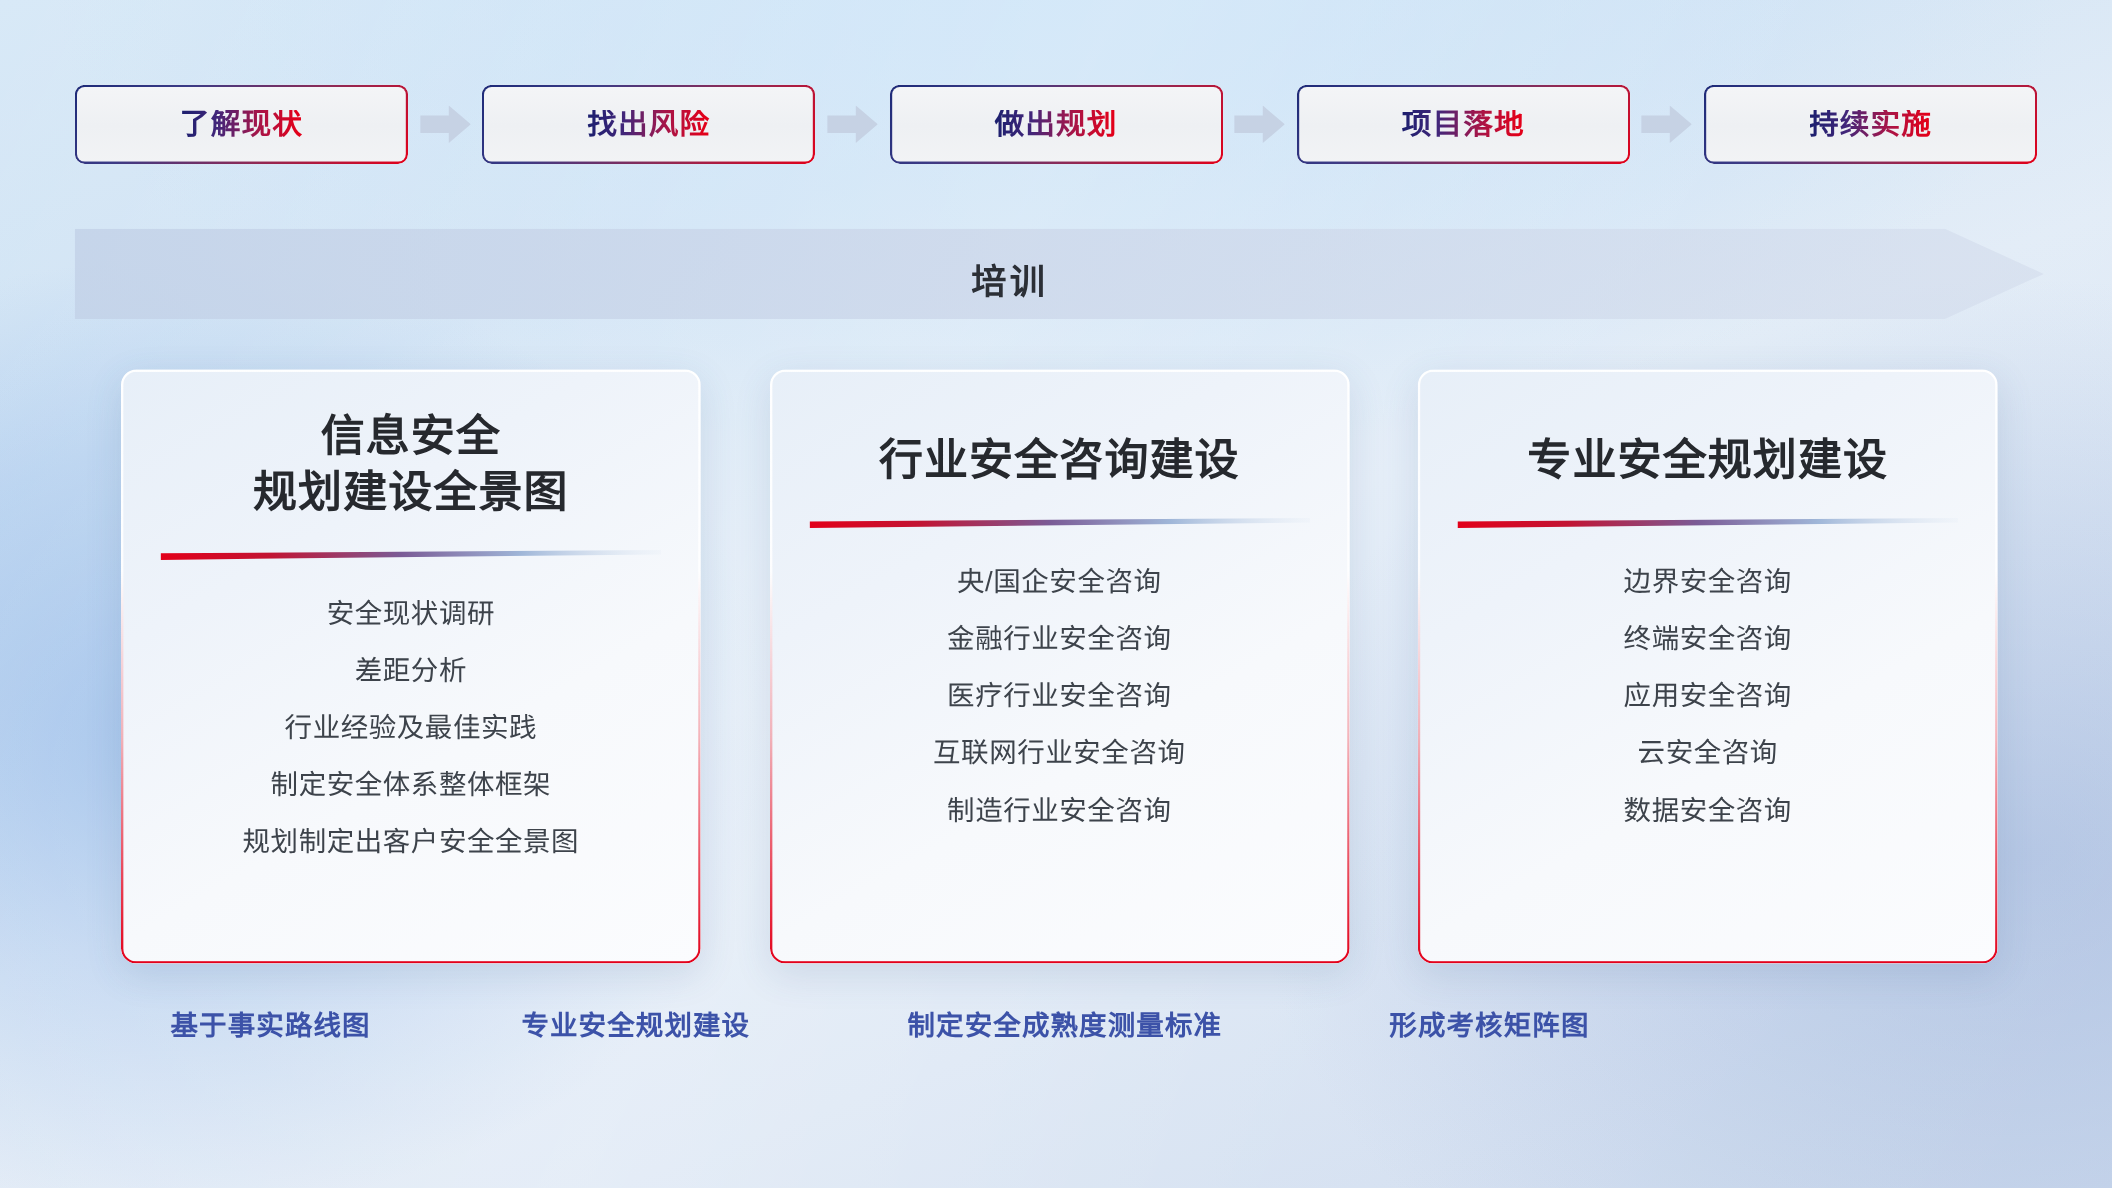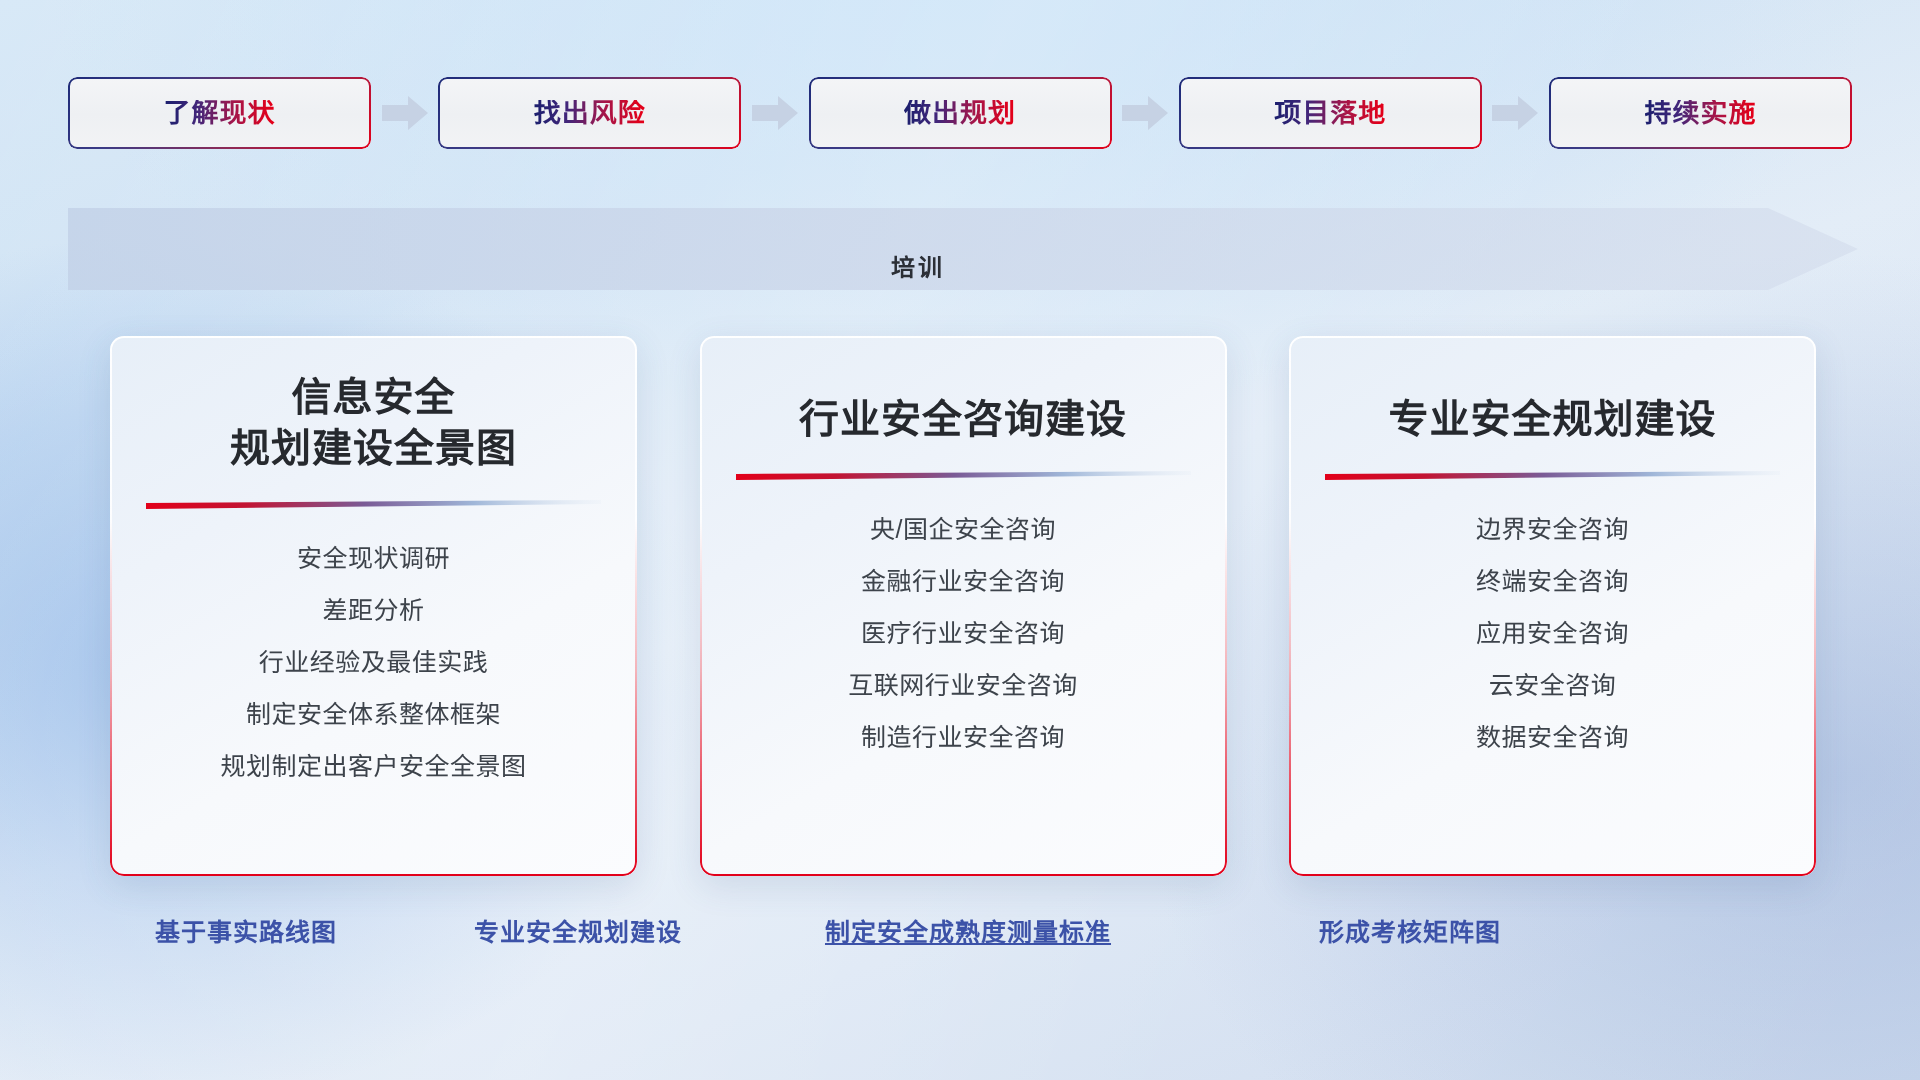--- a/index.html
+++ b/index.html
@@ -90,27 +90,27 @@
     position: absolute;
     top: 208px;
     left: 68px;
     width: 1790px;
     height: 82px;
     z-index: 2;
   }
   .band svg { display: block; width: 100%; height: 100%; }
   .band-label {
     position: absolute;
-    top: 16px; left: 0;
+    top: 4px; left: 0;
     width: 1700px;
     height: 82px;
     display: flex;
     align-items: center;
     justify-content: center;
-    font-size: 24px;
+    font-size: 32px;
     font-weight: 700;
     color: #2b2f36;
     letter-spacing: 3px;
   }
 
   
   .cards {
     position: absolute;
     top: 336px;
     left: 110px;
@@ -341,17 +341,17 @@
         <li>应用安全咨询</li>
         <li>云安全咨询</li>
         <li>数据安全咨询</li>
       </ul>
     </div>
   </div>
 
   <div class="captions">
     <div class="caption" id="cap0" style="left: 246px;">基于事实路线图</div>
     <div class="caption" id="cap1" style="left: 578px;">专业安全规划建设</div>
-    <div class="caption" id="cap2" style="left: 968px; text-decoration: underline;">制定安全成熟度测量标准</div>
-    <div class="caption" id="cap3" style="left: 1410px;">形成考核矩阵图</div>
+    <div class="caption" id="cap2" style="left: 968px;">制定安全成熟度测量标准</div>
+    <div class="caption" id="cap3" style="left: 1354px;">形成考核矩阵图</div>
   </div>
 
 </div>
 
 </body></html>

